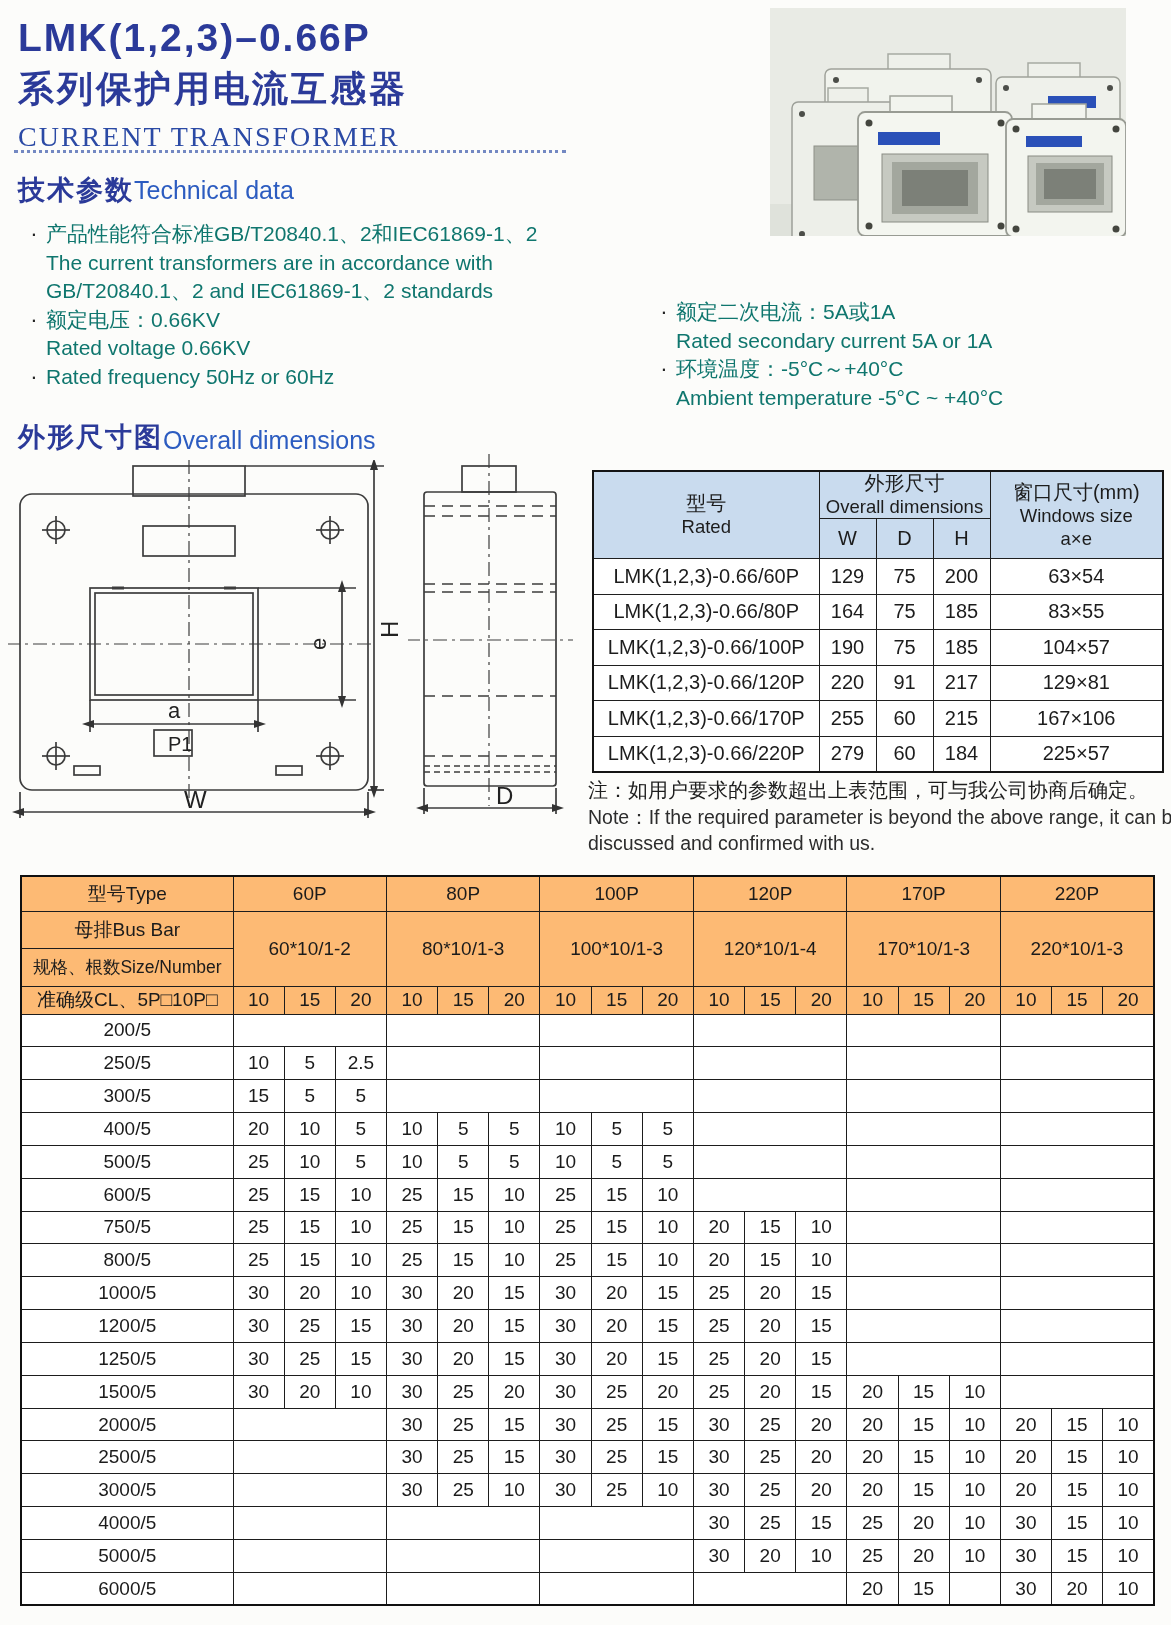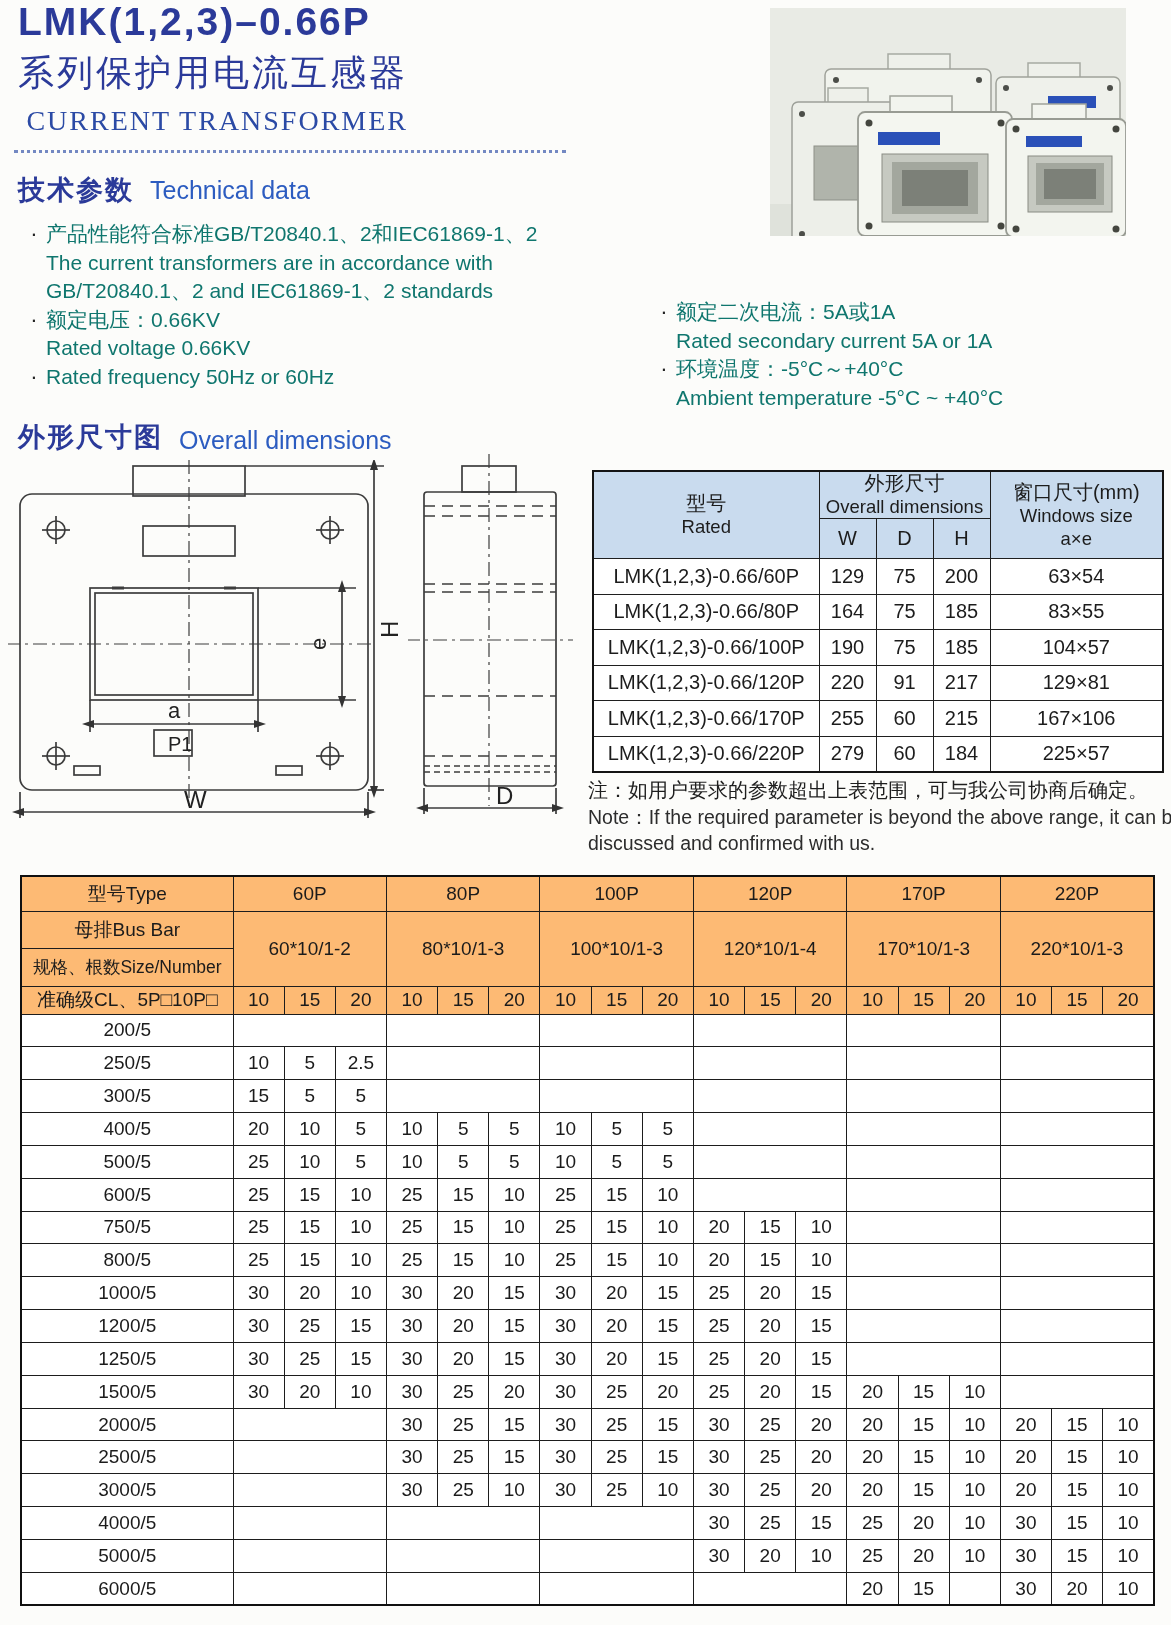--- a/index.html
+++ b/index.html
@@ -8,26 +8,26 @@
     position: relative;
     background: #fcfcfa;
     font-family: "Liberation Sans", "DejaVu Sans", sans-serif;
     color: #2a2a2a;
     overflow: hidden;
   }
   .abs { position: absolute; }
 
   
   .t1 { font-size: 39px; font-weight: bold; color: #2b3a99; letter-spacing: 2px; }
-  .t2 { font-size: 36px; font-weight: normal; color: #2b3a99; letter-spacing: 3px; margin-top: 5px; }
-  .subtitle { font-family: "Liberation Serif", "DejaVu Serif", serif; font-size: 28px; color: #2b4aa5; letter-spacing: 2px; margin-top: 7px; text-align: right; }
+  .t2 { font-size: 36px; font-weight: bold; color: #2b3a99; letter-spacing: 3px; margin-top: 5px; }
+  .subtitle { font-family: "Liberation Serif", "DejaVu Serif", serif; font-size: 28px; color: #2b4aa5; letter-spacing: 2px; margin-top: 7px; }
   .dotline { border-top: 3px dotted #7388c2; }
 
   
-  .sec-h { display: flex; align-items: baseline; gap: 16px; }
+  .sec-h { display: flex; align-items: baseline; }
   .sec-h .zh { font-size: 27px; font-weight: bold; color: #2b3a99; letter-spacing: 2px; }
   .sec-h .en { font-size: 25px; color: #2c5cc0; }
 
   
   .bullets { width: 600px; }
   .bullet { display: flex; }
   .bdot { width: 24px; font-size: 22px; line-height: 28.5px; color: #222; text-align: center; flex: 0 0 24px; }
   .blines { flex: 1; }
   .bl { font-size: 21px; line-height: 28.5px; color: #0f766e; white-space: nowrap; }
 
@@ -54,21 +54,21 @@
   tr.r-bus1 { height: 37px; }
   tr.r-bus2 { height: 38px; }
   tr.r-class { height: 28px; }
   tr.mrow { height: 32.85px; }
 
   svg text { font-family: "Liberation Sans", "DejaVu Sans", sans-serif; }
 </style>
 </head>
 <body>
 
-<div class="abs" style="left:18px; top:0;">
+<div class="abs" style="left:18px; top:16px;">
   <div class="t1">LMK(1,2,3)–0.66P</div>
   <div class="t2">系列保护用电流互感器</div>
   <div class="subtitle">CURRENT TRANSFORMER</div>
 </div>
 <div class="abs dotline" style="left:14px; top:150px; width:552px;"></div>
 
 <div class="abs" style="left:770px; top:8px; width:356px; height:228px;">
   <svg width="356" height="228" viewBox="0 0 356 228">
     <rect x="0" y="0" width="356" height="228" fill="#e9ebe5"></rect>
     <rect x="0" y="196" width="356" height="32" fill="#dfe2db"></rect>

